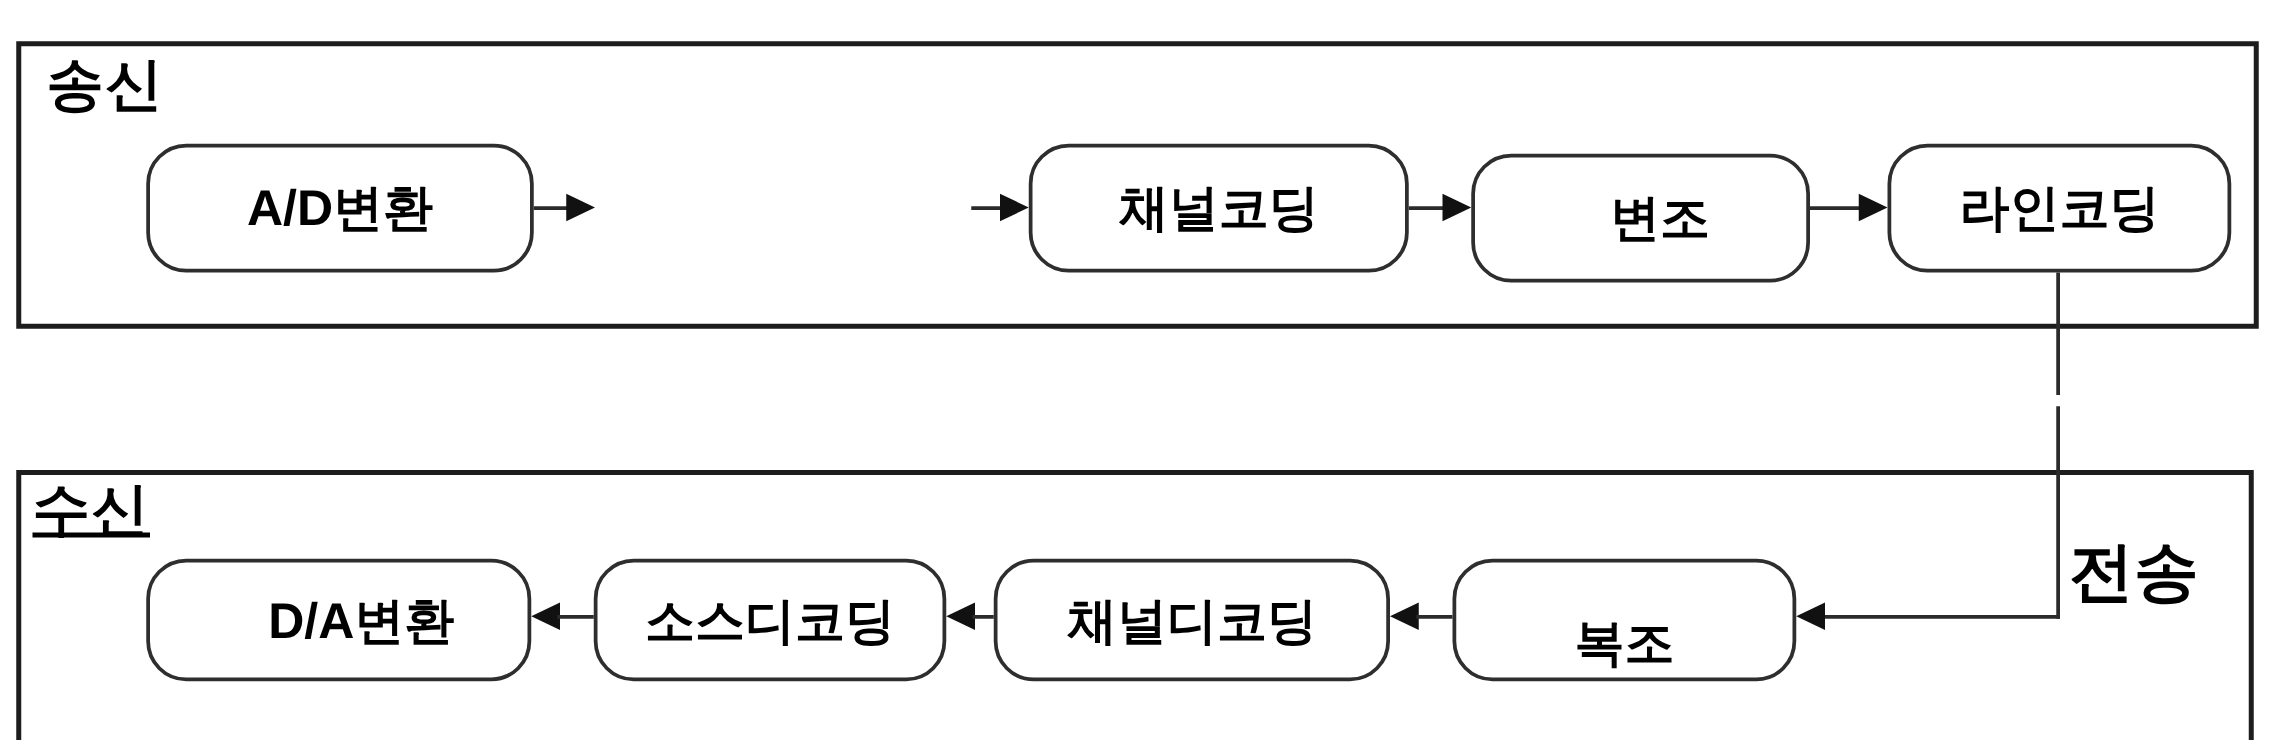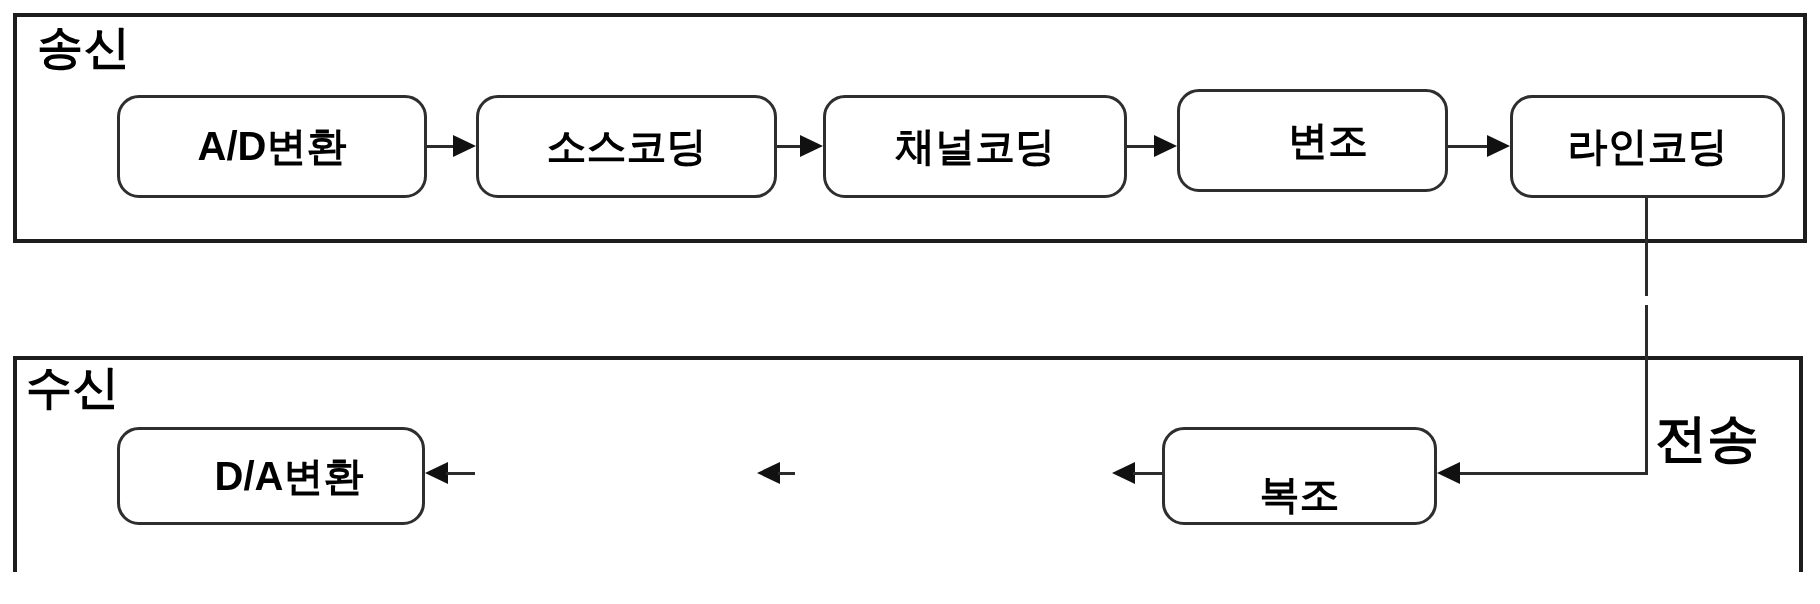--- a/index.html
+++ b/index.html
@@ -7,39 +7,40 @@
     padding: 0;
     background: #ffffff;
     font-family: "Liberation Sans", "DejaVu Sans", sans-serif;
   }
   .canvas {
     position: relative;
     width: 1820px;
     height: 572px;
     background: #ffffff;
     overflow: hidden;
+    margin-top: 20px;
   }
   .outer-box {
     position: absolute;
     border: 4px solid #1d1d1d;
     background: transparent;
     box-sizing: border-box;
   }
   .group-label {
     position: absolute;
     font-size: 46px;
     font-weight: 700;
     color: #000000;
     letter-spacing: 1px;
     line-height: 1;
   }
   .node {
     position: absolute;
     border: 3px solid #2e2e2e;
-    border-radius: 22px;
+    border-radius: 32px;
     background: #ffffff;
     box-sizing: border-box;
     display: flex;
     align-items: center;
     justify-content: center;
     z-index: 2;
   }
   .node span {
     font-size: 40px;
     font-weight: 700;
@@ -92,52 +93,55 @@
 </style>
 </head>
 <body>
 
 <div class="canvas">
 
   <div class="outer-box" style="left:13px; top:13px; width:1794px; height:230px;"></div>
   <div class="group-label" style="left:37px; top:24px;">송신</div>
 
   <div class="outer-box" style="left:13px; top:356px; width:1790px; height:231px;"></div>
-  <div class="group-label" style="left:26px; top:364px;">수신</div>
+  <div class="group-label" style="left:26px; top:364px;text-decoration:underline;">수신</div>
 
   <div class="node" style="left:117px; top:95px; width:310px; height:103px;">
     <span>A/D변환</span>
   </div>
-  <div class="node" style="left:476px; top:95px; width:301px; height:103px;">
-    <span>소스코딩</span>
-  </div>
   <div class="node" style="left:823px; top:95px; width:304px; height:103px;">
     <span>채널코딩</span>
   </div>
-  <div class="node" style="left:1177px; top:89px; width:271px; height:103px;padding-left:31px;">
+  <div class="node" style="left:1177px; top:103px; width:271px; height:103px;padding-left:31px;">
     <span>변조</span>
   </div>
   <div class="node" style="left:1510px; top:95px; width:275px; height:103px;">
     <span>라인코딩</span>
   </div>
 
   <div class="hline" style="left:427px; top:145px; width:30px;"></div>
   <div class="arrow-right" style="left:453px; top:135px;"></div>
 
   <div class="hline" style="left:777px; top:145px; width:26px;"></div>
   <div class="arrow-right" style="left:800px; top:135px;"></div>
 
   <div class="hline" style="left:1127px; top:145px; width:30px;"></div>
   <div class="arrow-right" style="left:1154px; top:135px;"></div>
 
   <div class="hline" style="left:1448px; top:145px; width:42px;"></div>
   <div class="arrow-right" style="left:1487px; top:135px;"></div>
 
   <div class="node" style="left:117px; top:427px; width:308px; height:98px;padding-left:36px;">
     <span>D/A변환</span>
+  </div>
+  <div class="node" style="left:475px; top:427px; width:282px; height:98px;">
+    <span>소스디코딩</span>
+  </div>
+  <div class="node" style="left:795px; top:427px; width:317px; height:98px;">
+    <span>채널디코딩</span>
   </div>
   <div class="node" style="left:1162px; top:427px; width:275px; height:98px;align-items:flex-end;">
     <span>복조</span>
   </div>
 
   <div class="arrow-left" style="left:425px; top:462px;"></div>
   <div class="hline" style="left:446px; top:472px; width:29px;"></div>
 
   <div class="arrow-left" style="left:757px; top:462px;"></div>
   <div class="hline" style="left:778px; top:472px; width:17px;"></div>

